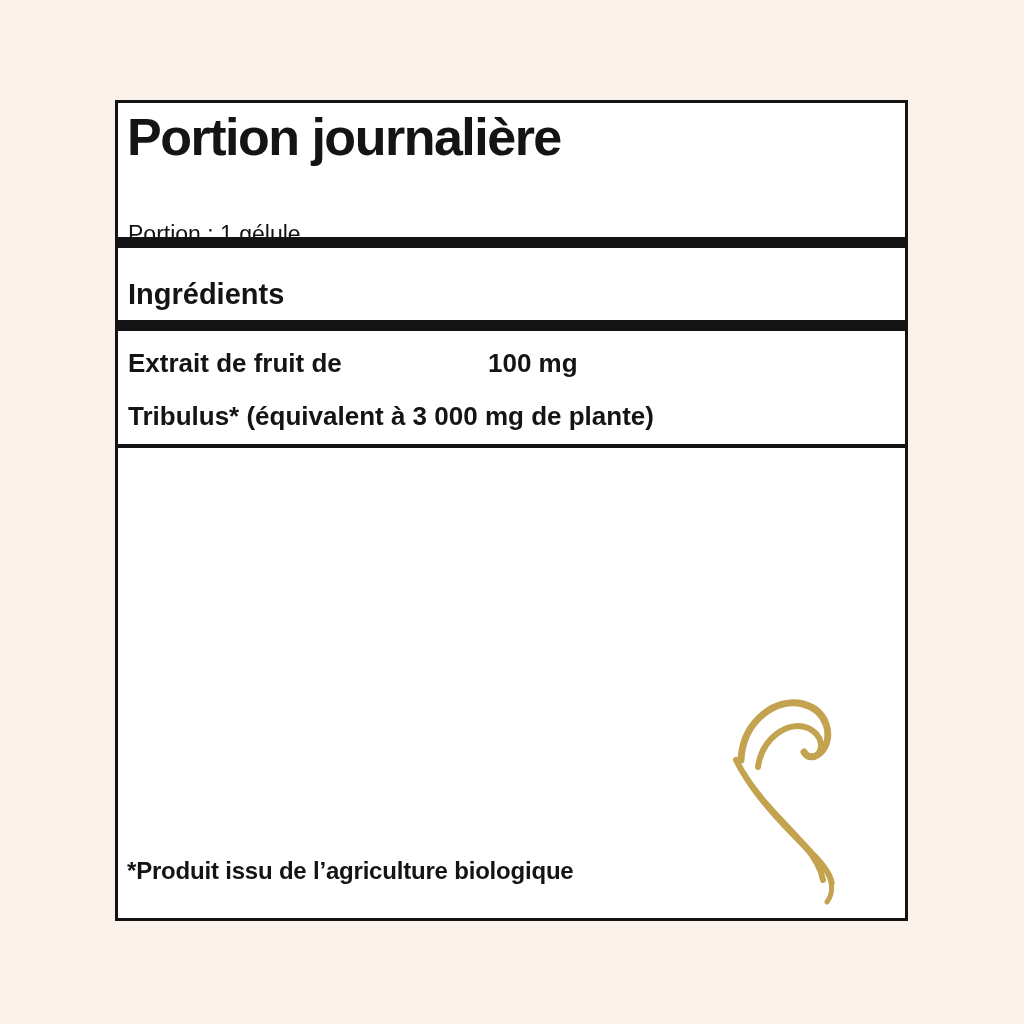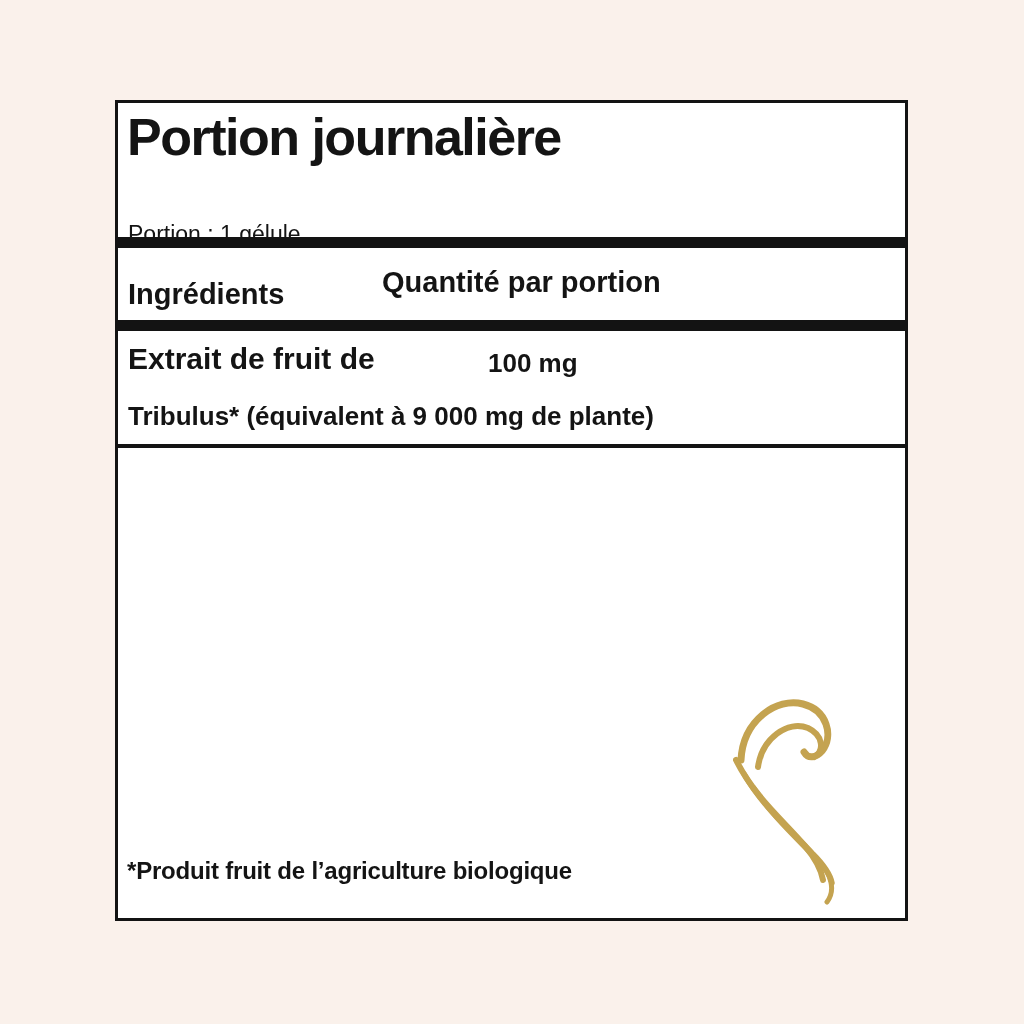--- a/index.html
+++ b/index.html
@@ -66,21 +66,21 @@
   }
   .col-head {
     top: 162px;
     font-size: 29px;
     font-weight: 700;
     line-height: 1.2;
   }
   .col-head.ing { left: 10px; margin-top: 12px; }
   .col-head.qty { left: 264px; }
 
-  .row-name1 { left: 10px; top: 238px; font-size: 30px; font-weight: 700; line-height: 1.2; }
+  .row-name1 { left: 10px; top: 245px; font-size: 26px; font-weight: 700; line-height: 1.2; }
   .row-amount { left: 370px; top: 245px; font-size: 26px; font-weight: 700; line-height: 1.2; }
   .row-name2 { left: 10px; top: 298px; font-size: 26px; font-weight: 700; line-height: 1.2; }
 
   .footnote {
     left: 9px;
     top: 754px;
     font-size: 24px;
     font-weight: 700;
     letter-spacing: -0.2px;
     line-height: 1.2;
@@ -99,33 +99,32 @@
   <div class="panel">
 
     <div class="title">Portion journalière</div>
 
     <div class="serving">Portion : 1 gélule</div>
 
     <div class="bar-thick one"></div>
 
     <div class="col-head ing">Ingrédients</div>
 
-    <div class="col-head qty">Quantité par portion</div>
 
     <div class="bar-thick two"></div>
 
     <div class="row-name1">Extrait de fruit de</div>
 
     <div class="row-amount">100 mg</div>
 
-    <div class="row-name2">Tribulus* (équivalent à 9 000 mg de plante)</div>
+    <div class="row-name2">Tribulus* (équivalent à 3 000 mg de plante)</div>
 
     <div class="bar-thin"></div>
 
-    <div class="footnote">*Produit fruit de l’agriculture biologique</div>
+    <div class="footnote">*Produit issu de l’agriculture biologique</div>
 
     <svg class="flourish" viewBox="0 0 130 218" fill="none" stroke="#C4A350" stroke-linecap="round">
 
       <path d="M 8,64 C 10,24 44,1 70,8 C 94,14 101,40 89,55 C 83,62 75,63 71,56" stroke-width="7"></path>
 
       <path d="M 25,71 C 29,42 55,24 75,32 C 90,39 92,55 81,61" stroke-width="6"></path>
 
       <path d="M 3,64 C 22,102 52,126 72,150 C 82,162 88,172 90,184" stroke-width="6"></path>
       <path d="M 11,78 C 30,112 60,136 80,158 C 90,168 97,177 99,187" stroke-width="5.5"></path>
       <path d="M 21,92 C 40,122 68,146 86,166 C 98,178 103,194 94,206" stroke-width="5"></path>

